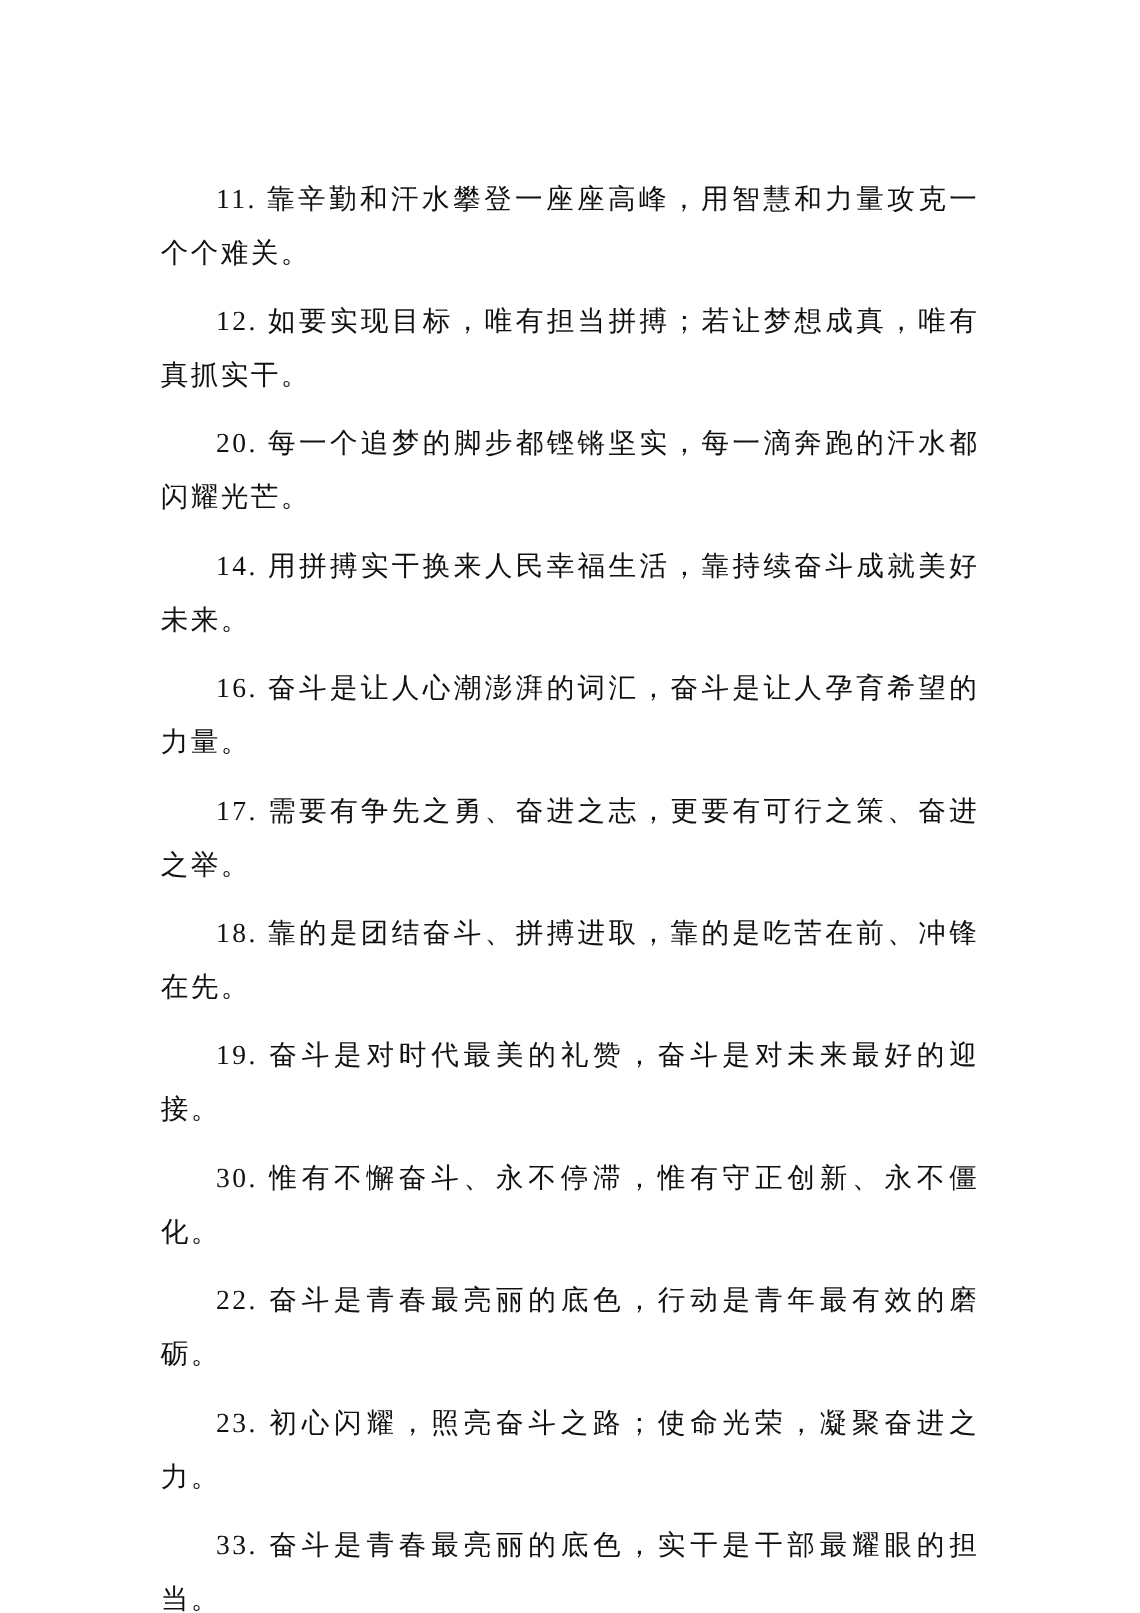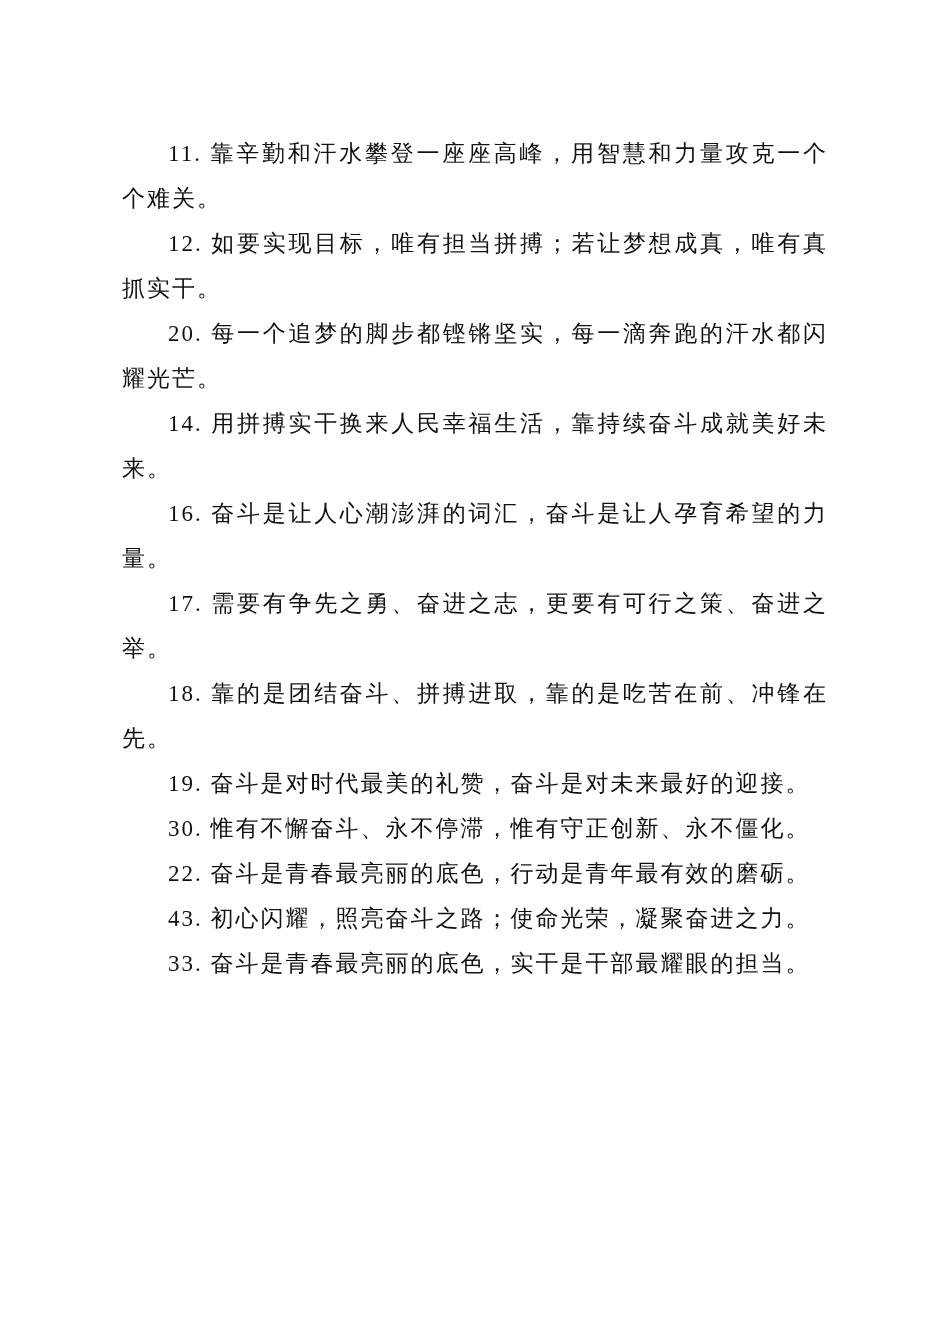--- a/index.html
+++ b/index.html
@@ -15,21 +15,21 @@
     overflow: hidden;
   }
   .page {
     box-sizing: border-box;
     width: 950px;
     height: 1344px;
     background: #ffffff;
     padding: 131px 122px 0 122px;
   }
   .doc p {
-    margin: 0;
+    margin: 12px;
     font-size: 23px;
     line-height: 45px;
     letter-spacing: 2px;
     text-align: justify;
     text-indent: 2em;
     word-break: break-all;
     color: #111111;
   }
 </style>
 </head>
@@ -40,16 +40,16 @@
     <p>11. 靠辛勤和汗水攀登一座座高峰，用智慧和力量攻克一个个难关。</p>
     <p>12. 如要实现目标，唯有担当拼搏；若让梦想成真，唯有真抓实干。</p>
     <p>20. 每一个追梦的脚步都铿锵坚实，每一滴奔跑的汗水都闪耀光芒。</p>
     <p>14. 用拼搏实干换来人民幸福生活，靠持续奋斗成就美好未来。</p>
     <p>16. 奋斗是让人心潮澎湃的词汇，奋斗是让人孕育希望的力量。</p>
     <p>17. 需要有争先之勇、奋进之志，更要有可行之策、奋进之举。</p>
     <p>18. 靠的是团结奋斗、拼搏进取，靠的是吃苦在前、冲锋在先。</p>
     <p>19. 奋斗是对时代最美的礼赞，奋斗是对未来最好的迎接。</p>
     <p>30. 惟有不懈奋斗、永不停滞，惟有守正创新、永不僵化。</p>
     <p>22. 奋斗是青春最亮丽的底色，行动是青年最有效的磨砺。</p>
-    <p>43. 初心闪耀，照亮奋斗之路；使命光荣，凝聚奋进之力。</p>
+    <p>23. 初心闪耀，照亮奋斗之路；使命光荣，凝聚奋进之力。</p>
     <p>33. 奋斗是青春最亮丽的底色，实干是干部最耀眼的担当。</p>
   </div>
 </div>
 
 </body></html>

